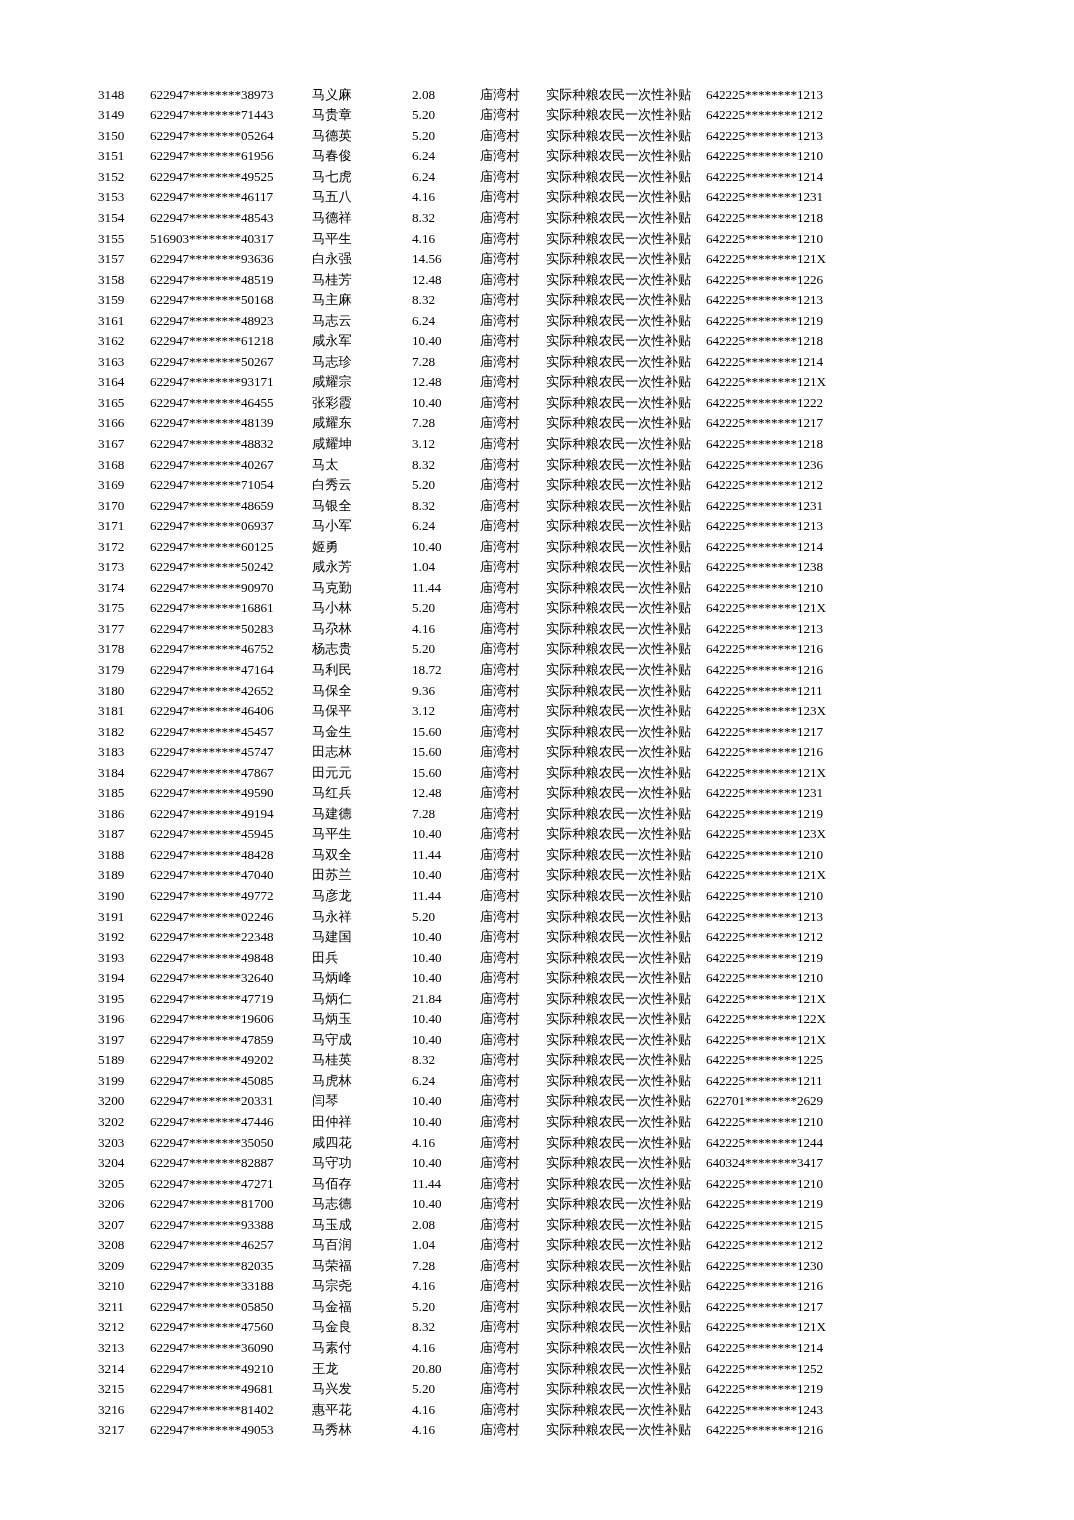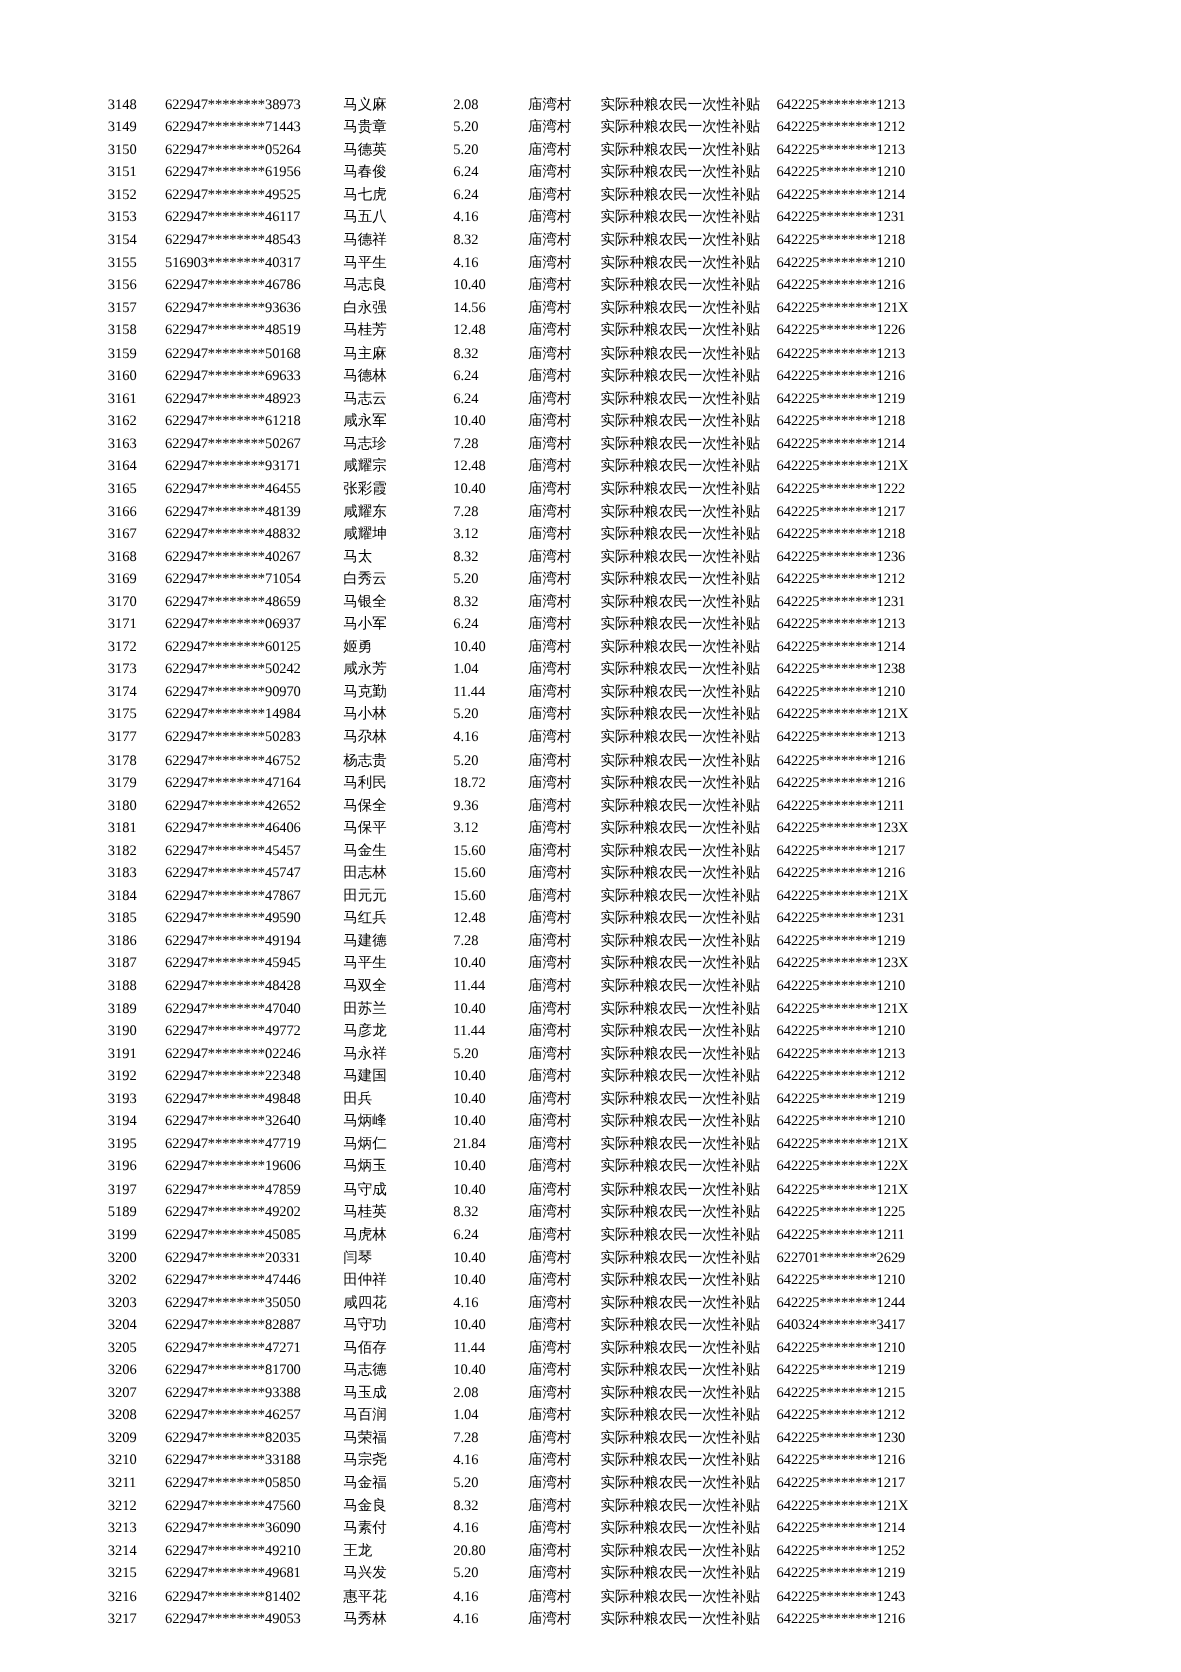--- a/index.html
+++ b/index.html
@@ -138,29 +138,20 @@
         <tr>
           <td class="c-seq">3155</td>
           <td class="c-idcard">516903********40317</td>
           <td class="c-name">马平生</td>
           <td class="c-amount">4.16</td>
           <td class="c-village">庙湾村</td>
           <td class="c-item">实际种粮农民一次性补贴</td>
           <td class="c-bank">642225********1210</td>
         </tr>
         <tr>
-          <td class="c-seq">3156</td>
-          <td class="c-idcard">622947********46786</td>
-          <td class="c-name">马志良</td>
-          <td class="c-amount">10.40</td>
-          <td class="c-village">庙湾村</td>
-          <td class="c-item">实际种粮农民一次性补贴</td>
-          <td class="c-bank">642225********1216</td>
-        </tr>
-        <tr>
           <td class="c-seq">3157</td>
           <td class="c-idcard">622947********93636</td>
           <td class="c-name">白永强</td>
           <td class="c-amount">14.56</td>
           <td class="c-village">庙湾村</td>
           <td class="c-item">实际种粮农民一次性补贴</td>
           <td class="c-bank">642225********121X</td>
         </tr>
         <tr>
           <td class="c-seq">3158</td>
@@ -174,29 +165,20 @@
         <tr>
           <td class="c-seq">3159</td>
           <td class="c-idcard">622947********50168</td>
           <td class="c-name">马主麻</td>
           <td class="c-amount">8.32</td>
           <td class="c-village">庙湾村</td>
           <td class="c-item">实际种粮农民一次性补贴</td>
           <td class="c-bank">642225********1213</td>
         </tr>
         <tr>
-          <td class="c-seq">3160</td>
-          <td class="c-idcard">622947********69633</td>
-          <td class="c-name">马德林</td>
-          <td class="c-amount">6.24</td>
-          <td class="c-village">庙湾村</td>
-          <td class="c-item">实际种粮农民一次性补贴</td>
-          <td class="c-bank">642225********1216</td>
-        </tr>
-        <tr>
           <td class="c-seq">3161</td>
           <td class="c-idcard">622947********48923</td>
           <td class="c-name">马志云</td>
           <td class="c-amount">6.24</td>
           <td class="c-village">庙湾村</td>
           <td class="c-item">实际种粮农民一次性补贴</td>
           <td class="c-bank">642225********1219</td>
         </tr>
         <tr>
           <td class="c-seq">3162</td>
@@ -310,21 +292,21 @@
           <td class="c-seq">3174</td>
           <td class="c-idcard">622947********90970</td>
           <td class="c-name">马克勤</td>
           <td class="c-amount">11.44</td>
           <td class="c-village">庙湾村</td>
           <td class="c-item">实际种粮农民一次性补贴</td>
           <td class="c-bank">642225********1210</td>
         </tr>
         <tr>
           <td class="c-seq">3175</td>
-          <td class="c-idcard">622947********14984</td>
+          <td class="c-idcard">622947********16861</td>
           <td class="c-name">马小林</td>
           <td class="c-amount">5.20</td>
           <td class="c-village">庙湾村</td>
           <td class="c-item">实际种粮农民一次性补贴</td>
           <td class="c-bank">642225********121X</td>
         </tr>
         <tr>
           <td class="c-seq">3177</td>
           <td class="c-idcard">622947********50283</td>
           <td class="c-name">马尕林</td>

